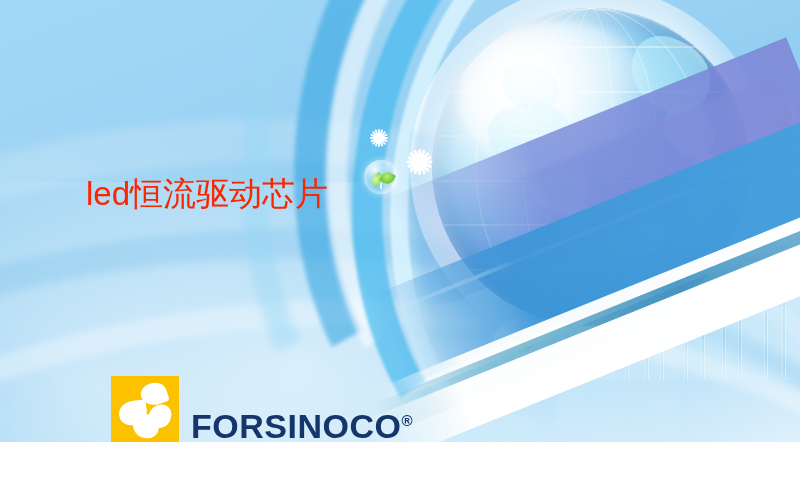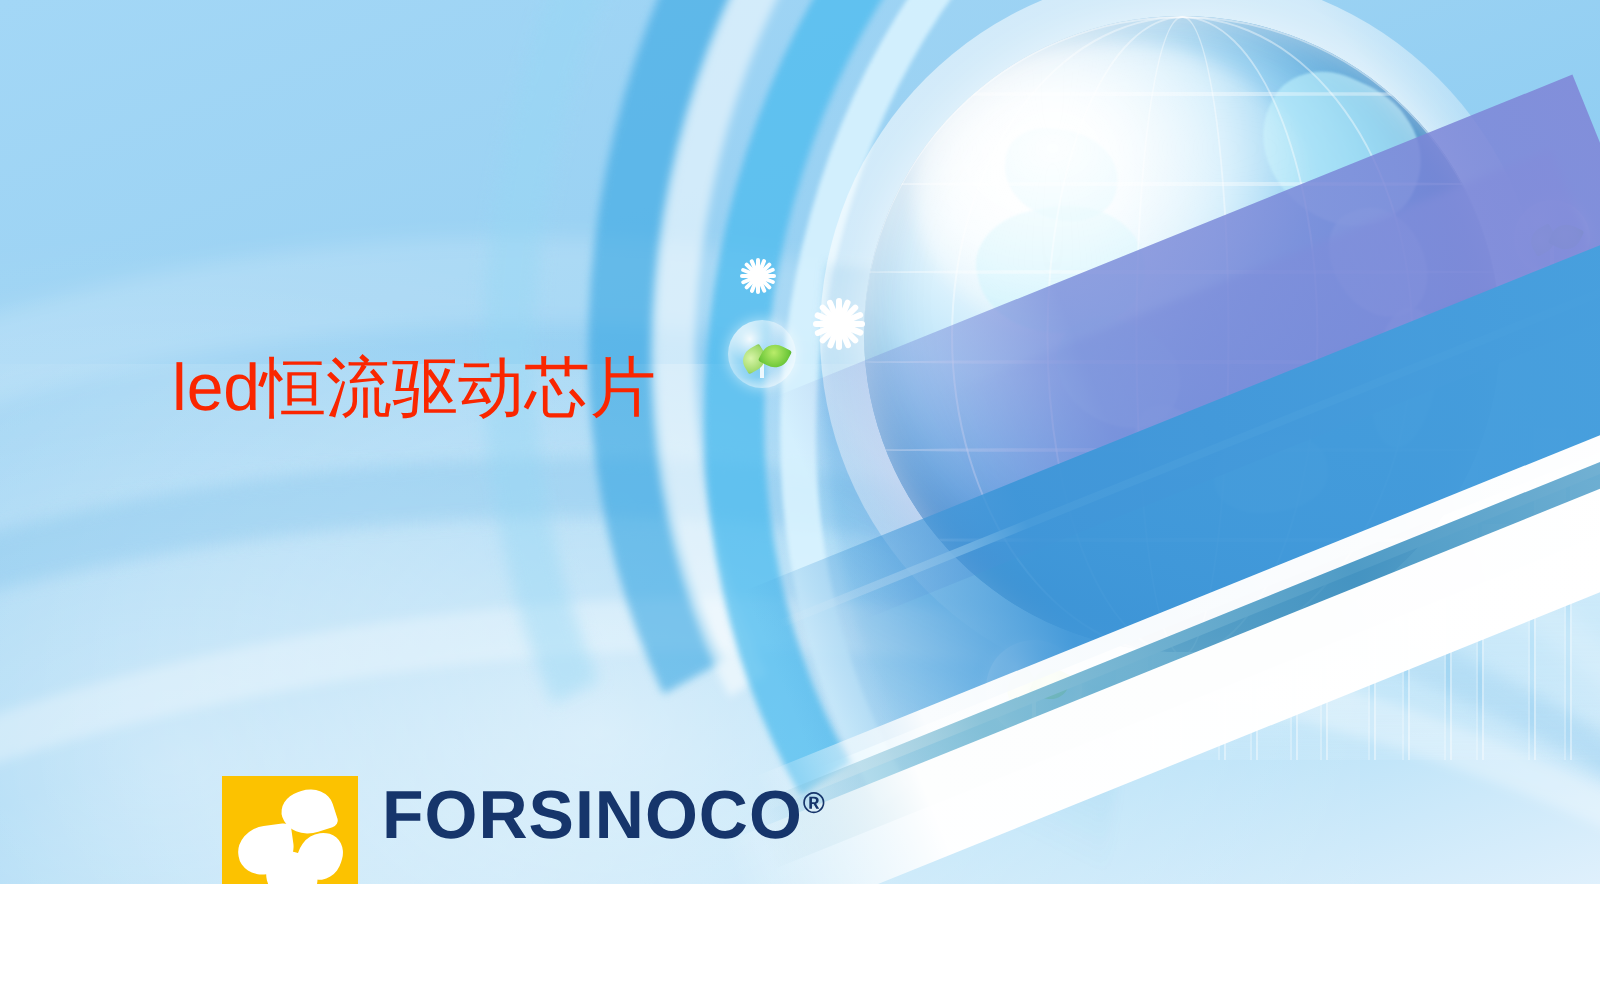--- a/index.html
+++ b/index.html
@@ -296,24 +296,24 @@
     font-family: "Liberation Sans", sans-serif;
   }
   .headline .line2 {
     display: block;
     padding-left: 14px;
   }
 
   
   .logo {
     position: absolute;
-    left: 68px; top: 388px;
+    left: 68px; top: 376px;
     z-index: 40;
     display: flex;
-    align-items: flex-start;
+    align-items: flex-end;
     padding-left: 43px;
   }
   .logo-mark {
     width: 68px; height: 68px;
     background: #fcc200;
     position: relative;
     flex: 0 0 auto;
   }
   .petal {
     position: absolute;

